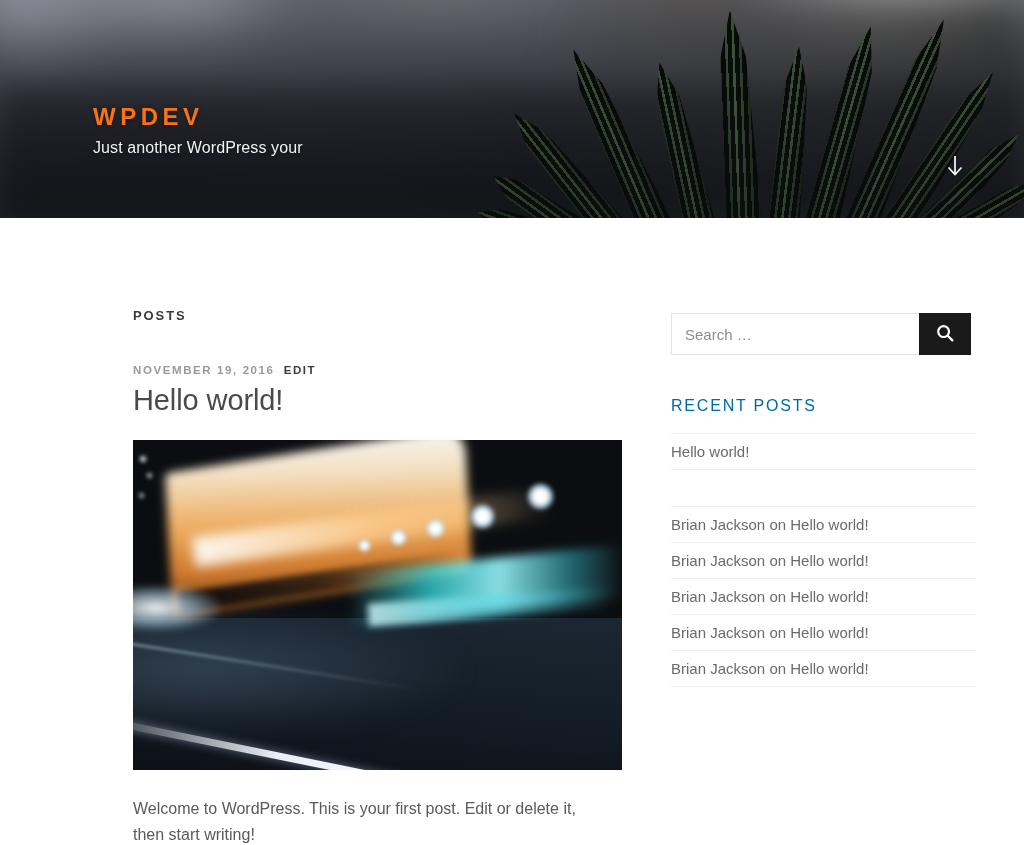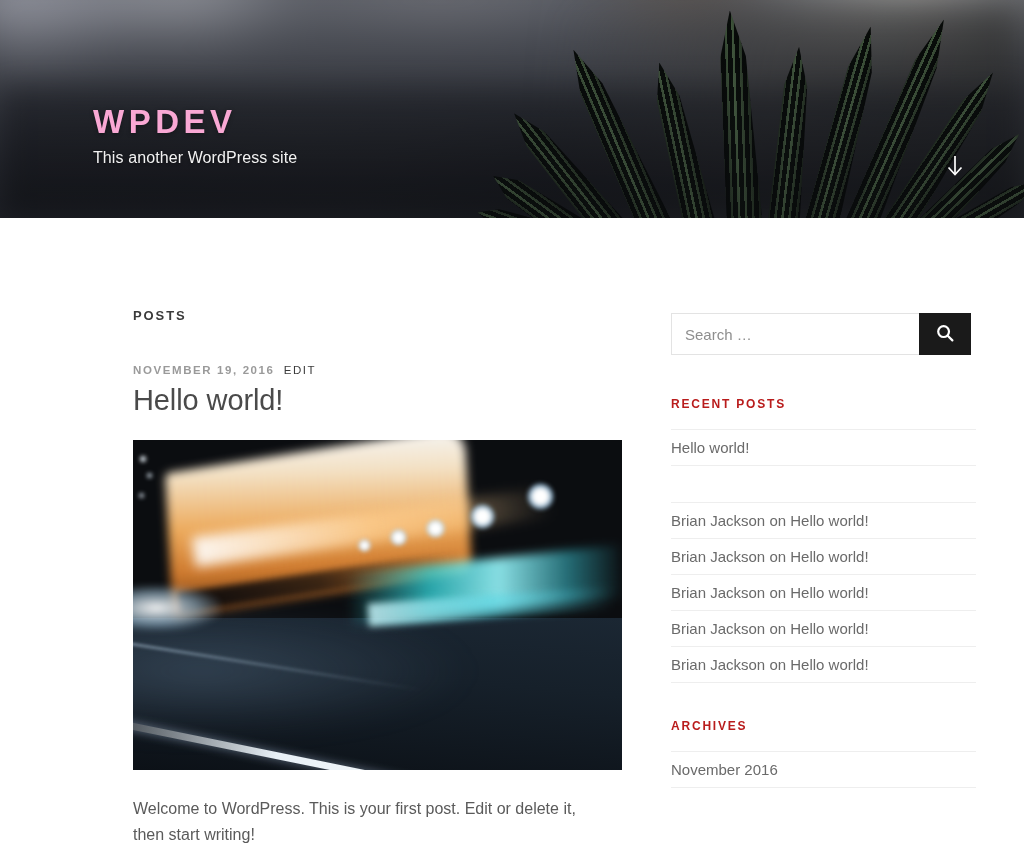--- a/index.html
+++ b/index.html
@@ -75,22 +75,22 @@
   .plant .l11 { left: 366px; width: 28px; height: 112px; transform: rotate(58deg); }
   .plant .l12 { left: -6px;  width: 30px; height: 96px;  transform: rotate(-72deg); }
 
   .header-scrim {
     position: absolute; inset: 0;
     background: linear-gradient(180deg, rgba(20,22,28,0.18) 0%, rgba(20,22,28,0.34) 55%, rgba(16,18,22,0.5) 100%);
   }
 
   .branding { position: absolute; left: 93px; top: 104px; z-index: 5; }
   .site-title {
-    color: #f9a8d4;
-    font-size: 33px;
+    color: #f97316;
+    font-size: 24px;
     font-weight: bold;
     letter-spacing: 4.5px;
     line-height: 1.08;
     text-shadow: 0 1px 4px rgba(0,0,0,0.35);
   }
   .site-tagline {
     color: #f2f2f2;
     font-size: 16px;
     letter-spacing: 0.1px;
     margin-top: 9px;
@@ -128,21 +128,21 @@
     letter-spacing: 1.6px;
     text-transform: uppercase;
     color: #9a9a9a;
     font-weight: bold;
     margin-bottom: 7px;
   }
   .entry-meta .edit-link {
     color: #3b3b3b;
     margin-left: 9px;
     text-decoration: none;
-    font-weight: normal;
+    font-weight: bold;
     margin-top: 24px;
   }
   .entry-title {
     font-size: 29px;
     font-weight: normal;
     color: #4a4a4a;
     letter-spacing: -0.1px;
     line-height: 1.2;
     margin-bottom: 22px;
   }
@@ -270,25 +270,25 @@
     width: 52px;
     background: #1a1a1a;
     border: none;
     cursor: pointer;
     display: flex; align-items: center; justify-content: center;
     color: #ffffff;
   }
 
   .widget { margin-bottom: 36px; }
   .widget-title {
-    font-size: 12px;
-    font-weight: bold;
+    font-size: 16px;
+    font-weight: normal;
     letter-spacing: 1.8px;
     text-transform: uppercase;
-    color: #b91c1c;
+    color: #0369a1;
     margin-bottom: 18px;
   }
   .widget-list { list-style: none; }
   .widget-list li {
     border-top: 1px solid #eeeeee;
     padding: 9px 0;
     font-size: 15px;
     color: #6a6a6a;
   }
   .widget-list li:last-child { border-bottom: 1px solid #eeeeee; }
@@ -315,21 +315,21 @@
       <div class="leaf l8"></div>
       <div class="leaf l9"></div>
       <div class="leaf l10"></div>
       <div class="leaf l11"></div>
     </div>
     <div class="header-scrim"></div>
   </div>
 
   <div class="branding">
     <div class="site-title">WPDEV</div>
-    <div class="site-tagline">This another WordPress site</div>
+    <div class="site-tagline">Just another WordPress your</div>
   </div>
 
   <div class="scroll-arrow">
     <svg width="24" height="28" viewBox="0 0 24 28" fill="none" stroke="#ffffff" stroke-width="1.7">
       <line x1="12" y1="4" x2="12" y2="22"></line>
       <polyline points="5.5,15.5 12,22.5 18.5,15.5"></polyline>
     </svg>
   </div>
 </header>
 
@@ -397,25 +397,17 @@
       <section class="widget">
         <ul class="widget-list">
           <li><span class="comment-author">Brian Jackson on Hello world!</span></li>
           <li><span class="comment-author">Brian Jackson on Hello world!</span></li>
           <li><span class="comment-author">Brian Jackson on Hello world!</span></li>
           <li><span class="comment-author">Brian Jackson on Hello world!</span></li>
           <li><span class="comment-author">Brian Jackson on Hello world!</span></li>
         </ul>
       </section>
 
-      <section class="widget">
-        <h3 class="widget-title">ARCHIVES</h3>
-        <ul class="widget-list">
-          <li>
-            <a>November 2016</a>
-          </li>
-        </ul>
-      </section>
 
     </aside>
 
   </div>
 </div>
 
 </body></html>

